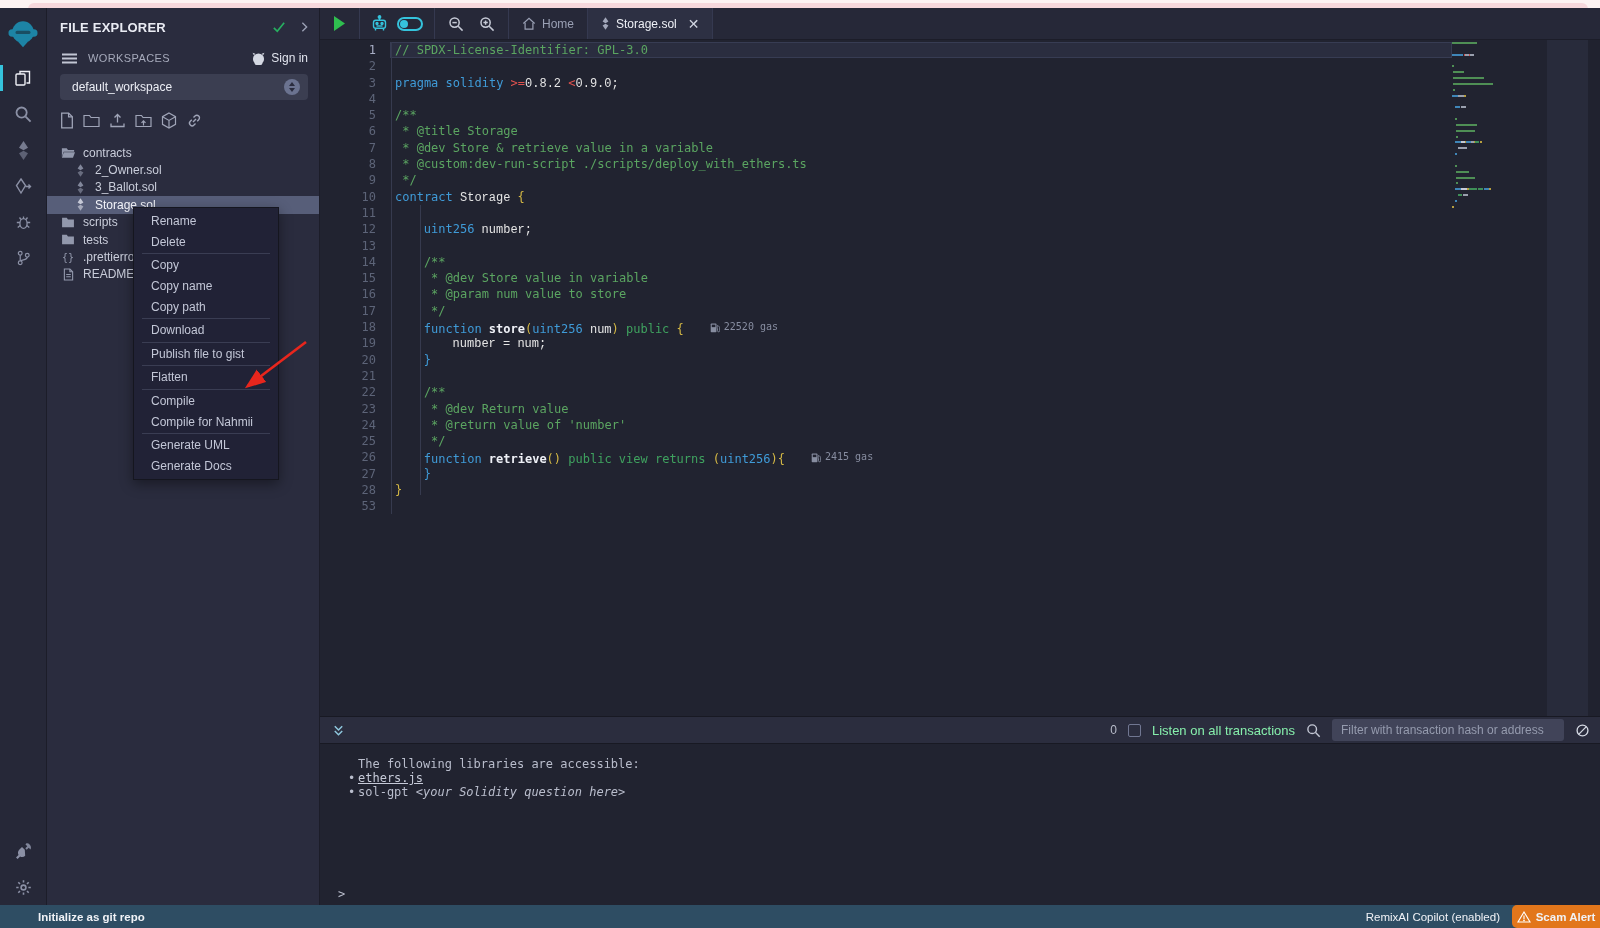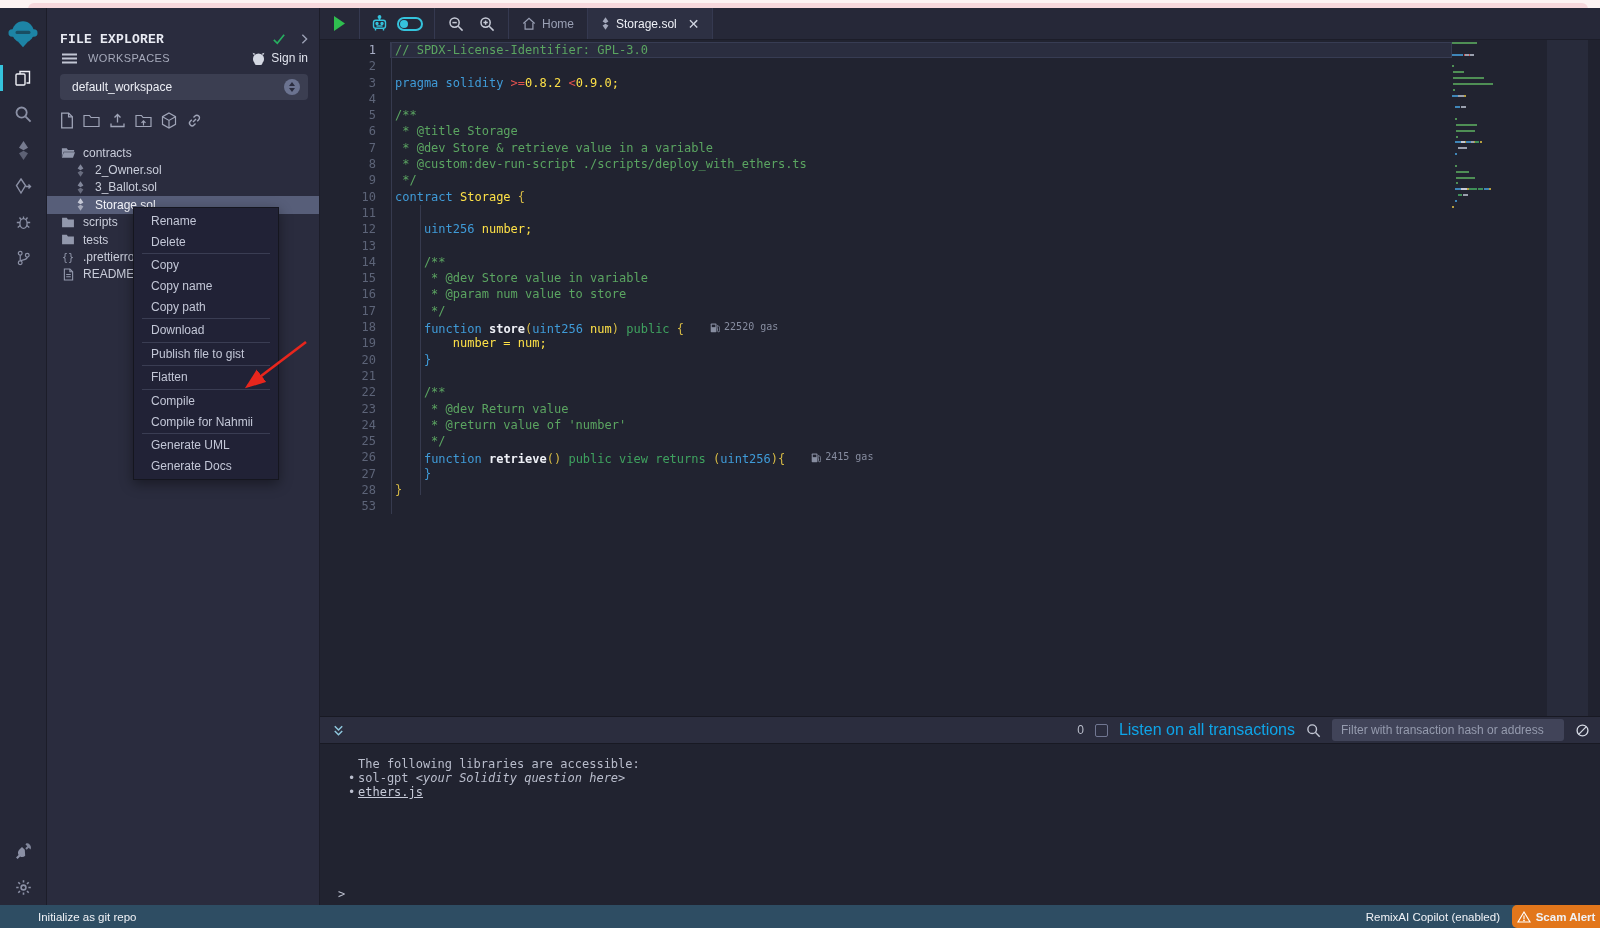--- a/index.html
+++ b/index.html
@@ -14,21 +14,21 @@
   
   .activity-bar { position:absolute; top:8px; left:0; width:47px; bottom:23px; background:#262838; border-right:1px solid #1c1d29; display:flex; flex-direction:column; align-items:center; }
   .ab-item { width:47px; height:36px; display:flex; align-items:center; justify-content:center; color:#8b90a5; position:relative; }
   .ab-item.logo { height:52px; color:#1d84a5; }
   .ab-item.active { color:#eef0f6; }
   .ab-item.active::before { content:""; position:absolute; left:0; top:5px; bottom:5px; width:3px; background:#35c3dc; }
   .ab-spacer { flex:1; }
 
   
   .side-panel { position:absolute; top:8px; left:47px; width:273px; bottom:23px; background:#2a2c3e; border-right:1px solid #1c1d29; }
-  .sp-header { position:absolute; top:22px; left:13px; right:10px; height:18px; display:flex; align-items:center;font-family:Liberation Mono, monospace; }
+  .sp-header { position:absolute; top:10px; left:13px; right:10px; height:18px; display:flex; align-items:center; }
   .sp-title { font-size:13px; font-weight:bold; color:#e9ebf3; letter-spacing:.2px; }
   .sp-header-icons { margin-left:auto; display:flex; align-items:center; gap:14px; }
   .sp-workspaces { position:absolute; top:42px; left:15px; right:11px; height:16px; display:flex; align-items:center; color:#c2c6d4; }
   .sp-ws-label { font-size:11px; color:#a6aabb; margin-left:11px; letter-spacing:.4px; }
   .sp-signin { margin-left:auto; color:#e2e5ee; font-size:12px; display:flex; gap:5px; align-items:center; }
   .sp-dropdown { position:absolute; top:66px; left:13px; width:248px; height:26px; background:#3b3e51; border-radius:4px; display:flex; align-items:center; padding:0 8px 0 12px; color:#eceef5; font-size:12px; }
   .dd-badge { margin-left:auto; width:16px; height:16px; border-radius:50%; background:#6b7390; display:flex; flex-direction:column; align-items:center; justify-content:center; gap:2px; }
   .dd-badge .up   { width:0; height:0; border:3px solid transparent; border-bottom:4px solid #2a2c3e; }
   .dd-badge .down { width:0; height:0; border:3px solid transparent; border-top:4px solid #2a2c3e; }
   .sp-toolbar { position:absolute; top:104px; left:13px; display:flex; gap:9px; color:#a0a5b8; }
@@ -61,55 +61,55 @@
   .gutter div.current { color:#a8aec5; }
   #code { position:absolute; top:2px; left:75px; right:153px; font:12px/16.3px "DejaVu Sans Mono",monospace; white-space:pre; color:#e6e9f2; }
   .code-line { height:16.3px; }
   .indent-guide { position:absolute; width:1px; background:#363a4e; }
   .tk-com { color:#5ba561; }
   .tk-kw  { color:#3f9bd8; }
   .tk-kw2 { color:#3fa25f; }
   .tk-op  { color:#e0524e; }
   .tk-b1  { color:#d5b945; }
   .tk-b2  { color:#3f9bd8; }
-  .tk-pl  { color:#fde047; }
+  .tk-pl  { color:#e5e5e5;font-family:Liberation Mono, monospace; }
   .tk-fn  { color:#eef0f6; font-weight:bold; }
   .gas-badge { display:inline-flex; align-items:center; gap:4px; margin-left:26px; font-size:10px; color:#878da0; font-family:"DejaVu Sans Mono",monospace; }
 
   .minimap { position:absolute; top:2px; left:1132px; width:92px; height:200px; }
   .mm-row { position:absolute; left:0; right:0; height:2px; }
   .mm-seg { position:absolute; height:2px; top:0; }
   .mm-com { background:#4f8f55; } .mm-kw { background:#3f86b8; } .mm-kw2 { background:#3f8f58; }
   .mm-pl { background:#9aa0ae; } .mm-b1 { background:#b89f3f; } .mm-op { background:#c05050; }
   .mm-fn { background:#c6cad6; } .mm-b2 { background:#3f86b8; }
 
   
   .terminal { position:absolute; left:0; right:0; top:708px; bottom:0; background:#212330; }
   .term-header { position:absolute; top:0; left:0; right:0; height:28px; background:#2b2d3e; border-top:1px solid #181923; border-bottom:1px solid #181923; display:flex; align-items:center; }
   .chev { margin-left:12px; color:#8fc8de; }
   .th-right { margin-left:auto; display:flex; align-items:center; gap:11px; margin-right:10px; }
   .badge-count { color:#b9bdca; font-size:12px; }
   .checkbox { width:13px; height:13px; border:1px solid #717792; border-radius:2px; }
-  .listen-label { color:#0ea5e9; font-size:16px; }
+  .listen-label { color:#86efac; font-size:13px; }
   .search-glyph { color:#c3c7d4; display:flex; }
   .filter-input { width:232px; height:22px; background:#414459; border:none; border-radius:3px; color:#dadde8; font-size:12px; padding:0 9px; font-family:"Liberation Sans",sans-serif; }
   .filter-input::placeholder { color:#959bae; }
   .ban { color:#d6dae4; display:flex; }
   .term-body { position:absolute; top:41px; left:18px; right:20px; font:12px/14px "DejaVu Sans Mono",monospace; color:#b9bdcc; }
   .term-line { min-height:14px; padding-left:20px; white-space:pre; }
   .term-line.bulleted { padding-left:10px; }
   .term-bullet { display:inline-block; width:10px; }
   .term-link { text-decoration:underline; color:#c6cad8; }
   .term-italic { font-style:italic; }
   .term-blank { height:12px; }
   .prompt { position:absolute; top:171px; left:18px; font:12px/14px "DejaVu Sans Mono",monospace; color:#b9bdcc; }
 
   
   .status-bar { position:absolute; left:0; right:0; bottom:0; height:23px; background:#2e4d63; color:#f0f2f6; font-size:11.5px; display:flex; align-items:center; z-index:50; }
-  .sb-left { margin-left:38px; }
+  .sb-left { margin-left:38px;font-weight:bold; }
   .sb-tip { position:absolute; left:497px; top:0; bottom:0; display:flex; align-items:center; gap:6px; }
   .sb-tip b { margin-right:2px; }
   .sb-copilot { position:absolute; right:100px; }
   .sb-scam { position:absolute; right:0; top:0; bottom:0; width:88px; background:#e2761b; border-radius:5px 0 0 5px; display:flex; align-items:center; justify-content:center; gap:5px; font-weight:bold; }
 
   
   .context-menu { position:absolute; left:133px; top:207px; width:146px; background:#212236; border:1px solid #15161f; box-shadow:0 4px 12px rgba(0,0,0,.4); z-index:40; padding:3px 0; }
   .menu-item { height:20.6px; display:flex; align-items:center; padding-left:17px; font-size:12px; color:#c3c7d7; }
   .menu-divider { height:1px; background:#3a3d53; margin:1px 8px; }
 
@@ -574,22 +574,22 @@
           <span class="ban">
               <svg width="15" height="15" viewBox="0 0 16 16" fill="none" stroke="currentColor" stroke-width="1.4">
                 <circle cx="8" cy="8" r="5.8"></circle>
                 <path d="M3.9 12.1L12.1 3.9"></path>
               </svg>
             </span>
         </span>
       </div>
       <div class="term-body" id="term-lines">
           <div class="term-line">The following libraries are accessible:</div>
+          <div class="term-line bulleted"><span class="term-bullet">•</span><span class="term-link">ethers.js</span></div>
           <div class="term-line bulleted"><span class="term-bullet">•</span>sol-gpt <span class="term-italic">&lt;your Solidity question here&gt;</span></div>
-          <div class="term-line bulleted"><span class="term-bullet">•</span><span class="term-link">ethers.js</span></div>
           <div class="term-blank"></div>
         </div>
       <div class="prompt">&gt;</div>
     </div>
   </section>
 
   <div class="context-menu" id="context-menu">
       <div class="menu-item">Rename</div>
       <div class="menu-item">Delete</div>
       <div class="menu-divider"></div>

